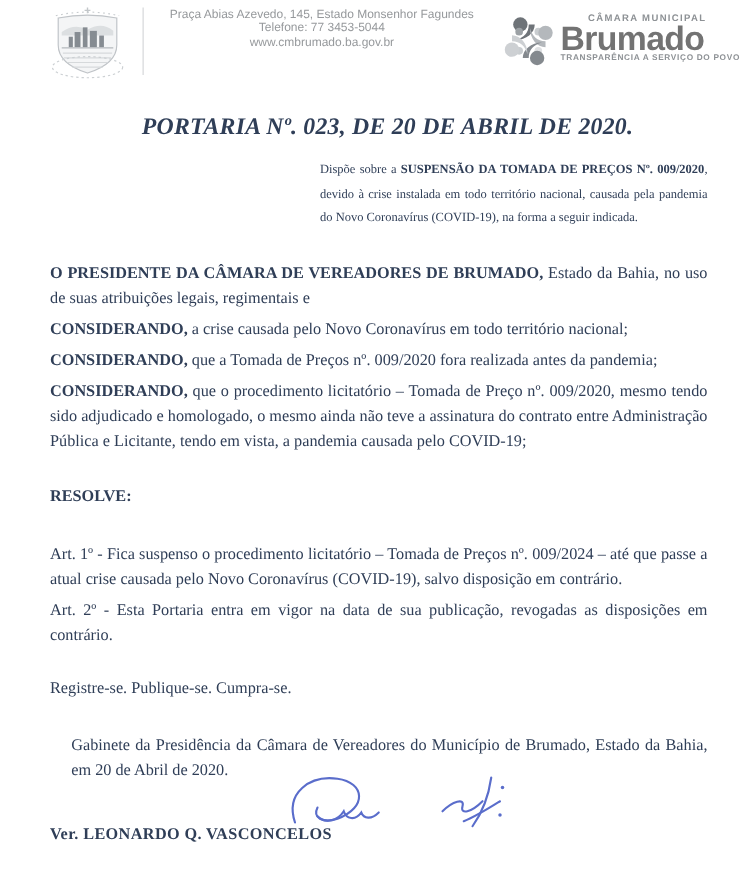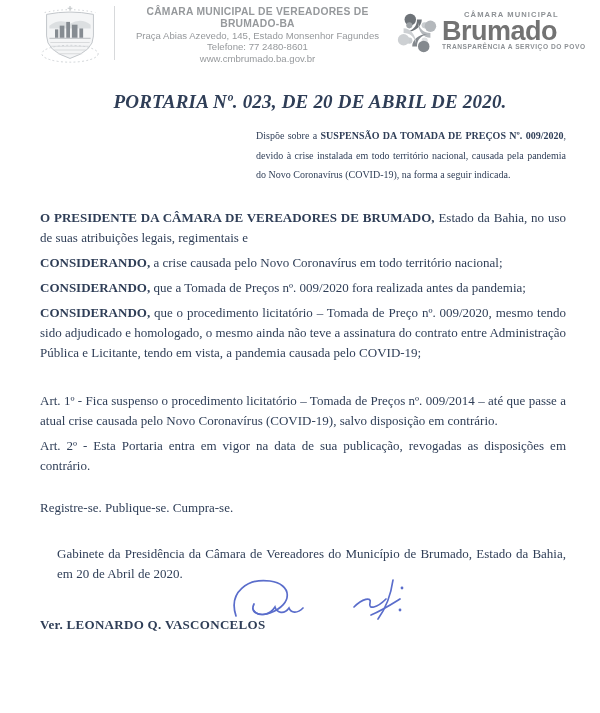--- a/index.html
+++ b/index.html
@@ -11,21 +11,21 @@
   
   .hdr{display:flex;align-items:flex-start;padding:5px 8px 0 30px;height:62px;}
   .crest{width:80px;flex:0 0 80px;}
   .vline{width:1px;height:54px;background:#d7d9db;margin:1px 6px 0 4px;}
   .hdr-text{
     flex:1;text-align:center;font-family:"Liberation Sans", sans-serif;
     color:#96999c;padding-top:1px;
   }
   .org{font-size:10.3px;font-weight:bold;letter-spacing:.25px;line-height:12px;}
   .addr{font-size:9.6px;line-height:11.3px;}
-  .logo{flex:0 0 198px;display:flex;align-items:flex-start;padding-top:5px;}
+  .logo{flex:0 0 198px;display:flex;align-items:flex-start;padding-top:5px;justify-content:flex-end;}
   .logo svg{flex:0 0 46px;}
   .logo-text{font-family:"Liberation Sans", sans-serif;margin-left:2px;}
   .logo-small{font-size:7.6px;letter-spacing:1.1px;color:#8d9195;font-weight:bold;padding-left:22px;line-height:9px;}
   .logo-name{font-size:27px;font-weight:bold;color:#737373;line-height:24px;letter-spacing:-.5px;}
   .logo-tag{font-size:6.6px;letter-spacing:.55px;color:#8d9195;font-weight:bold;line-height:8px;}
   
   .doc{padding:0 34px 0 40px;}
   .title{
     font-size:19px;font-weight:bold;text-align:center;margin:24px 0 0 14px;
     letter-spacing:.2px;
@@ -65,23 +65,22 @@
           <rect x="44" y="21" width="6" height="14"></rect>
           <rect x="52" y="25" width="4" height="10"></rect>
         </g>
         <path d="M20 35.5 H64" stroke="#b5b9bd" stroke-width="1" fill="none"></path>
         <path d="M21 40 H63 M22 44 H62 M25 48 H59 M29 52 H55" stroke="#d6d9db" stroke-width="1" fill="none"></path>
         <ellipse cx="42" cy="52" rx="30" ry="9" stroke="#ccd0d3" stroke-width="1" stroke-dasharray="2 2.5" fill="none"></ellipse>
       </svg>
     </div>
     <div class="vline"></div>
     <div class="hdr-text">
-      <div class="org">CÂMARA MUNICIPAL DE VEREADORES DE BRUMADO-BA</div>
       <div class="addr">Praça Abias Azevedo, 145, Estado Monsenhor Fagundes</div>
-      <div class="addr">Telefone: 77 2480-8601</div>
+      <div class="addr">Telefone: 77 3453-5044</div>
       <div class="addr">www.cmbrumado.ba.gov.br</div>
     </div>
     <div class="logo">
       <svg width="46" height="46" viewBox="0 0 48 48">
         <g transform="translate(24,24)">
           <g>
             <circle cx="-7" cy="-14" r="6" fill="#6e7378"></circle>
             <path d="M0 -14 C0 -7 -4 -3 -11 -1 C-2 -1 5 -7 5 -14 Z" fill="#6e7378"></path>
             <circle cx="8" cy="-8" r="3.2" fill="#c9cdd0"></circle>
           </g>
@@ -117,22 +116,23 @@
 
     <p class="para opening"><span class="b">O PRESIDENTE DA CÂMARA DE VEREADORES DE BRUMADO,</span><span> Estado da Bahia, no uso de suas atribuições legais, regimentais e</span></p>
 
     <p class="para"><span class="b">CONSIDERANDO,</span><span> a crise causada pelo Novo Coronavírus em todo território nacional;</span></p>
 
 
     <p class="para"><span class="b">CONSIDERANDO,</span><span> que a Tomada de Preços nº. 009/2020 fora realizada antes da pandemia;</span></p>
 
     <p class="para"><span class="b">CONSIDERANDO,</span><span> que o procedimento licitatório – Tomada de Preço nº. 009/2020, mesmo tendo sido adjudicado e homologado, o mesmo ainda não teve a assinatura do contrato entre Administração Pública e Licitante, tendo em vista, a pandemia causada pelo COVID-19;</span></p>
 
+    <p class="resolve">RESOLVE:</p>
 
-    <p class="para art1">Art. 1º - Fica suspenso o procedimento licitatório – Tomada de Preços nº. 009/2014 – até que passe a atual crise causada pelo Novo Coronavírus (COVID-19), salvo disposição em contrário.</p>
+    <p class="para art1">Art. 1º - Fica suspenso o procedimento licitatório – Tomada de Preços nº. 009/2024 – até que passe a atual crise causada pelo Novo Coronavírus (COVID-19), salvo disposição em contrário.</p>
     <p class="para">Art. 2º - Esta Portaria entra em vigor na data de sua publicação, revogadas as disposições em contrário.</p>
 
     <p class="para closing">Registre-se. Publique-se. Cumpra-se.</p>
 
     <p class="para place">Gabinete da Presidência da Câmara de Vereadores do Município de Brumado, Estado da Bahia, em 20 de Abril de 2020.</p>
 
     <div class="sig">
       <svg width="240" height="52" viewBox="0 0 240 52">
         <g stroke="#5a6dcb" stroke-width="1.7" fill="none" stroke-linecap="round">
           <path d="M28 42 C20 18 40 4 62 7 C84 10 86 30 62 39 C50 43 42 38 46 30"></path>

